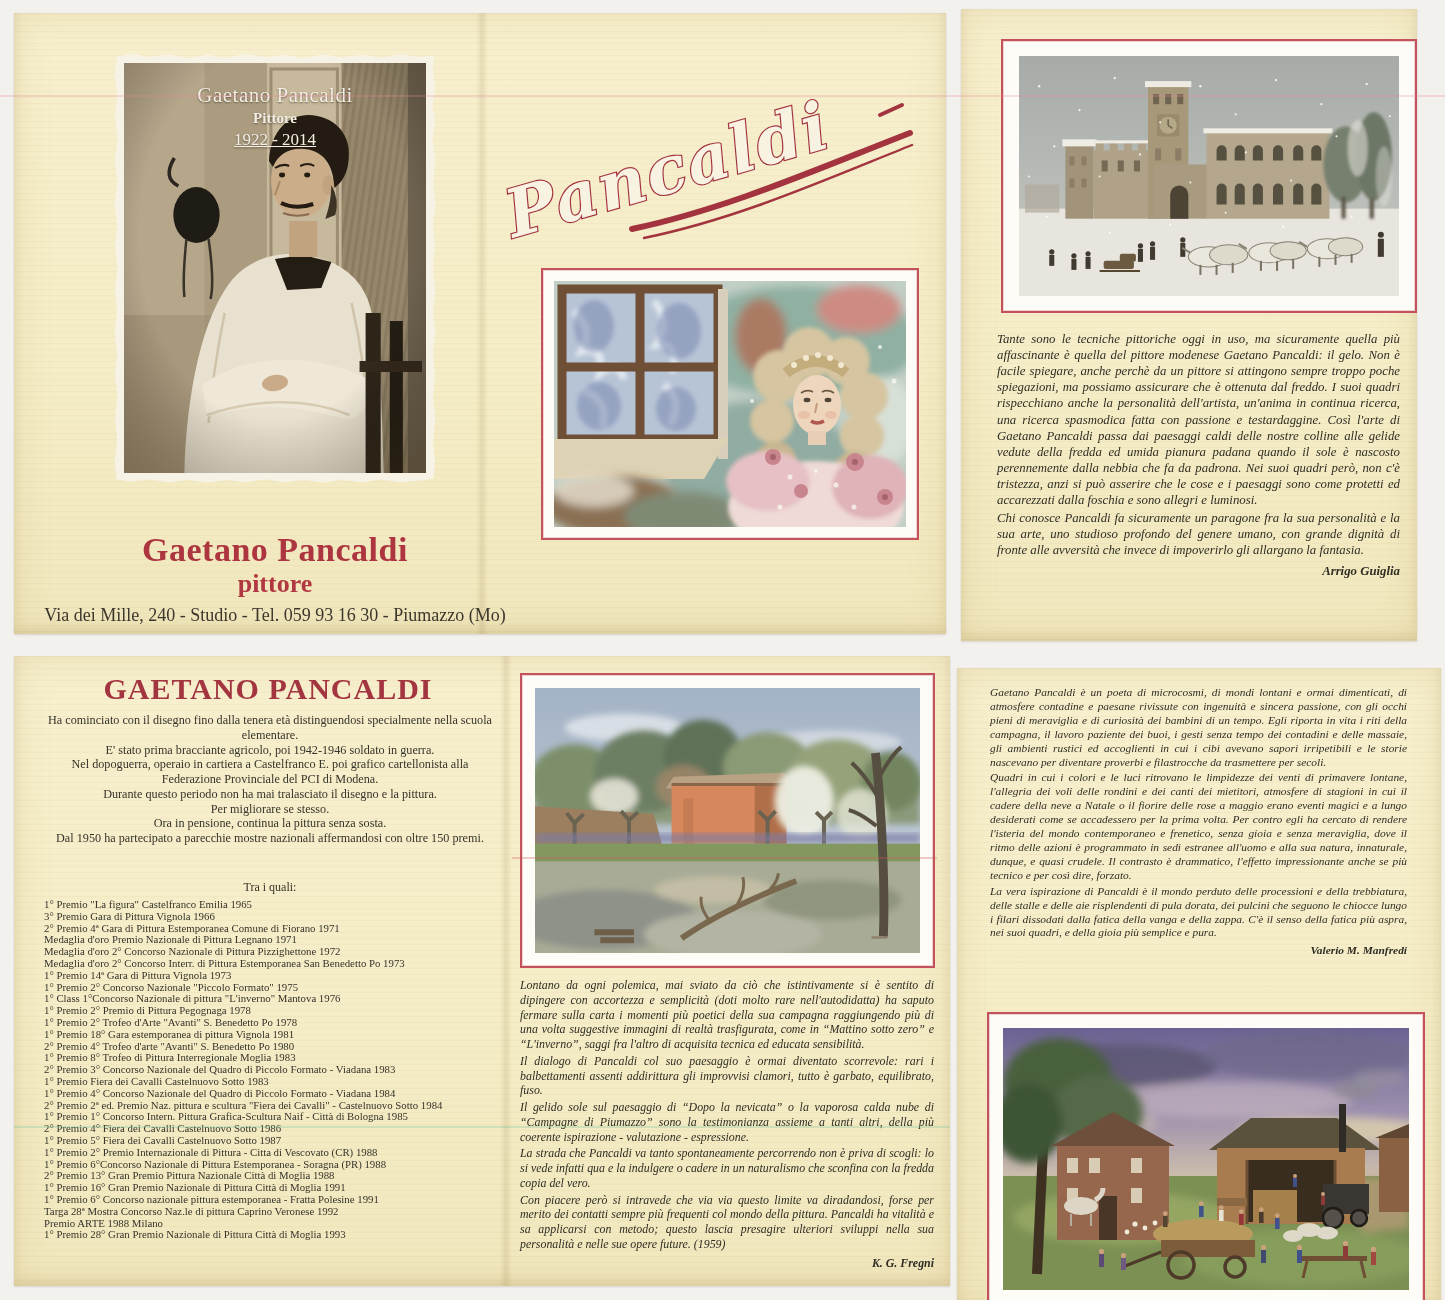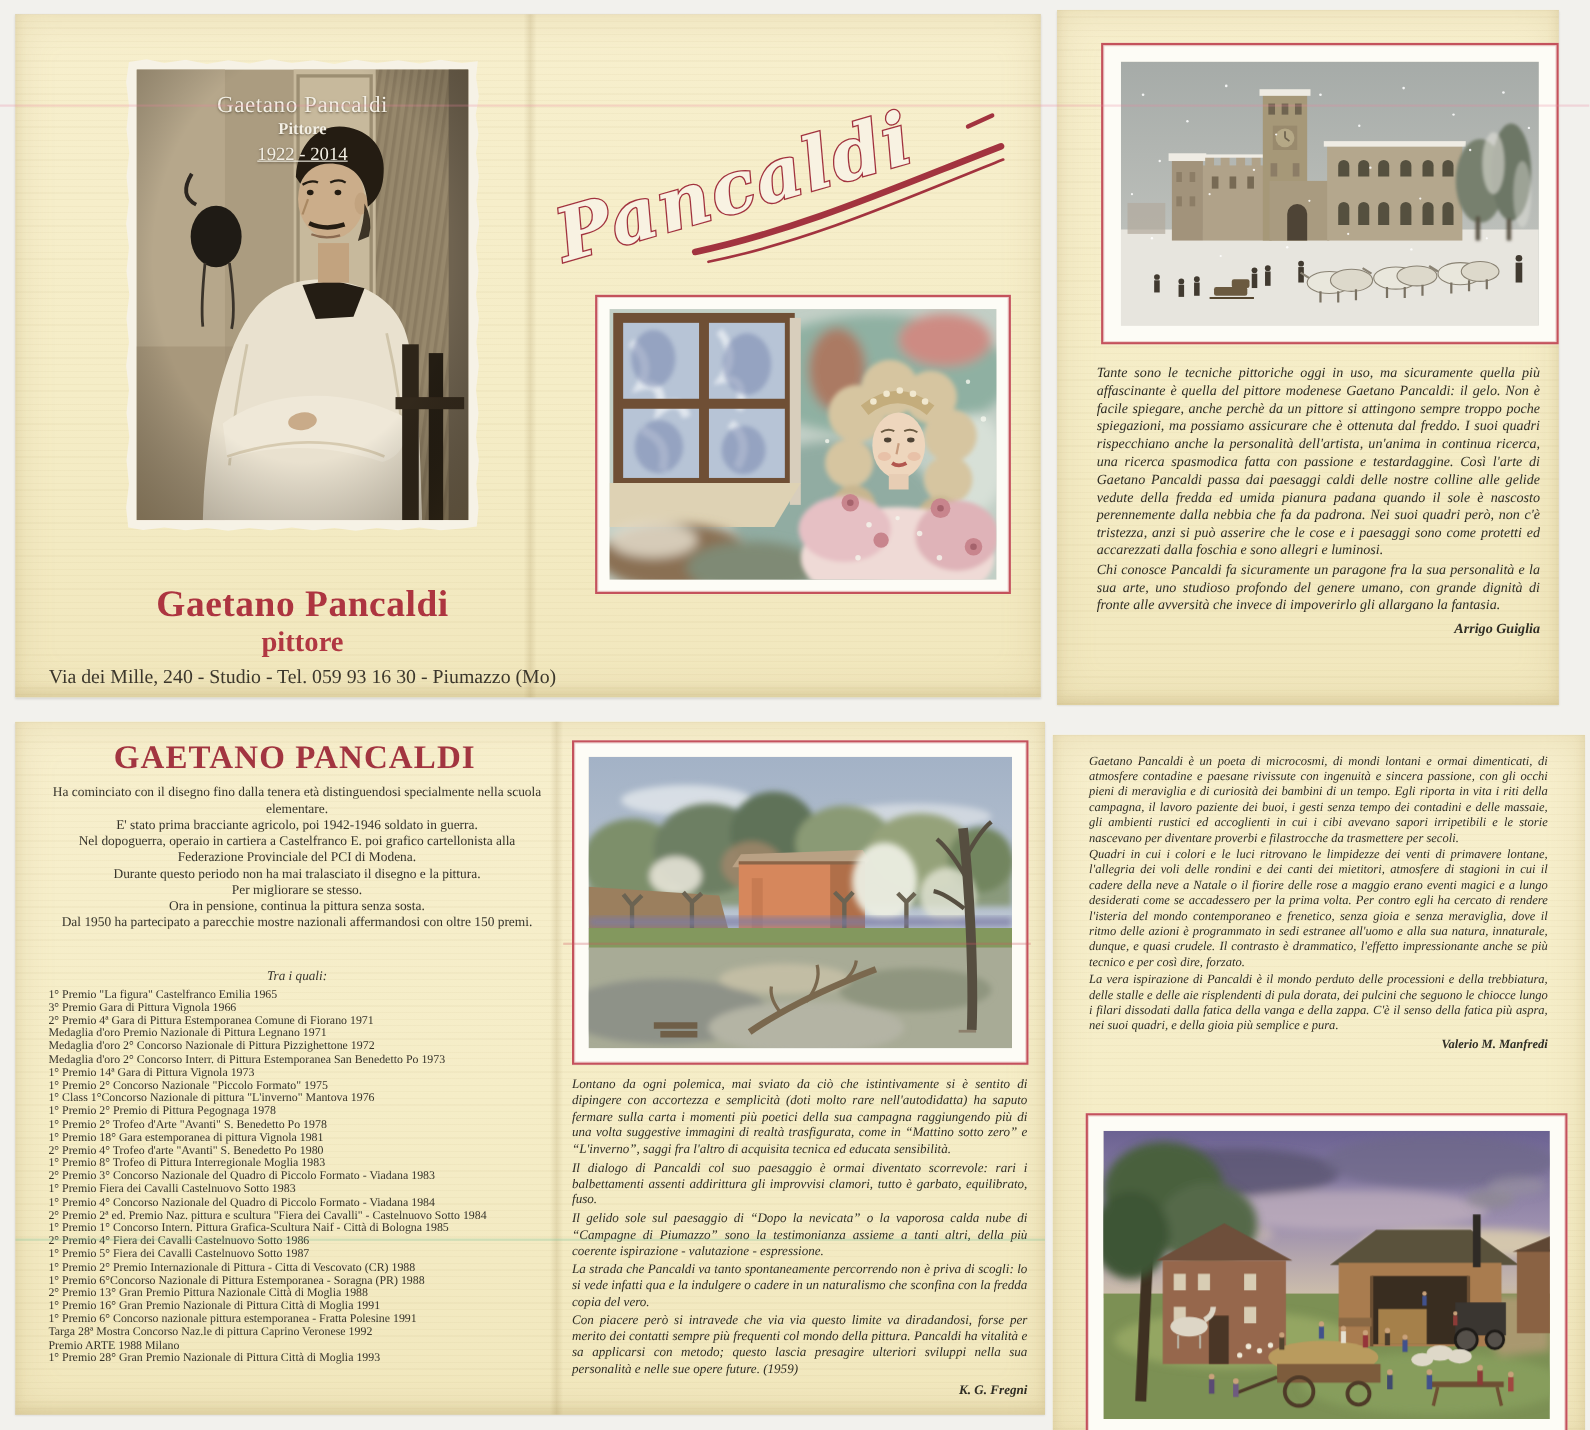--- a/index.html
+++ b/index.html
@@ -46,21 +46,21 @@
   
   .essay p{margin:0 0 2px;text-align:justify;font-style:italic;color:#2f2d24;}
   .sig{text-align:right;font-style:italic;font-weight:bold;color:#2f2d24;margin-top:4px;}
   #tr-essay{position:absolute;left:36px;top:322px;width:403px;font-size:12.8px;line-height:1.26;}
   #bc-essay{position:absolute;left:506px;top:322px;width:414px;font-size:11.9px;line-height:1.24;}
   #br-essay{position:absolute;left:33px;top:18px;width:417px;font-size:11.4px;line-height:1.22;}
   
   .bl-title{position:absolute;left:28px;top:16px;width:452px;text-align:center;font-size:30px;font-weight:bold;color:#a23540;letter-spacing:1px;}
   .bio{position:absolute;left:30px;top:57px;width:452px;font-size:12.2px;line-height:1.21;color:#36332a;}
   .bio p{margin:0;text-align:center;}
-  .awards-intro{position:absolute;left:30px;top:224px;width:452px;text-align:center;font-style:italic;font-size:12px;color:#36332a;}
+  .awards-intro{position:absolute;left:30px;top:224px;width:452px;text-align:center;font-size:12px;color:#36332a;}
   .awards{position:absolute;left:30px;top:243px;width:462px;margin:0;padding:0;list-style:none;font-size:10.8px;line-height:11.8px;color:#36332a;}
   .awards li{white-space:nowrap;overflow:hidden;}
 </style>
 </head>
 <body>
 
 <div class="sheet" id="sheet-front">
   <div class="fold" style="left:462px"></div>
 
   <div class="photo-card">

